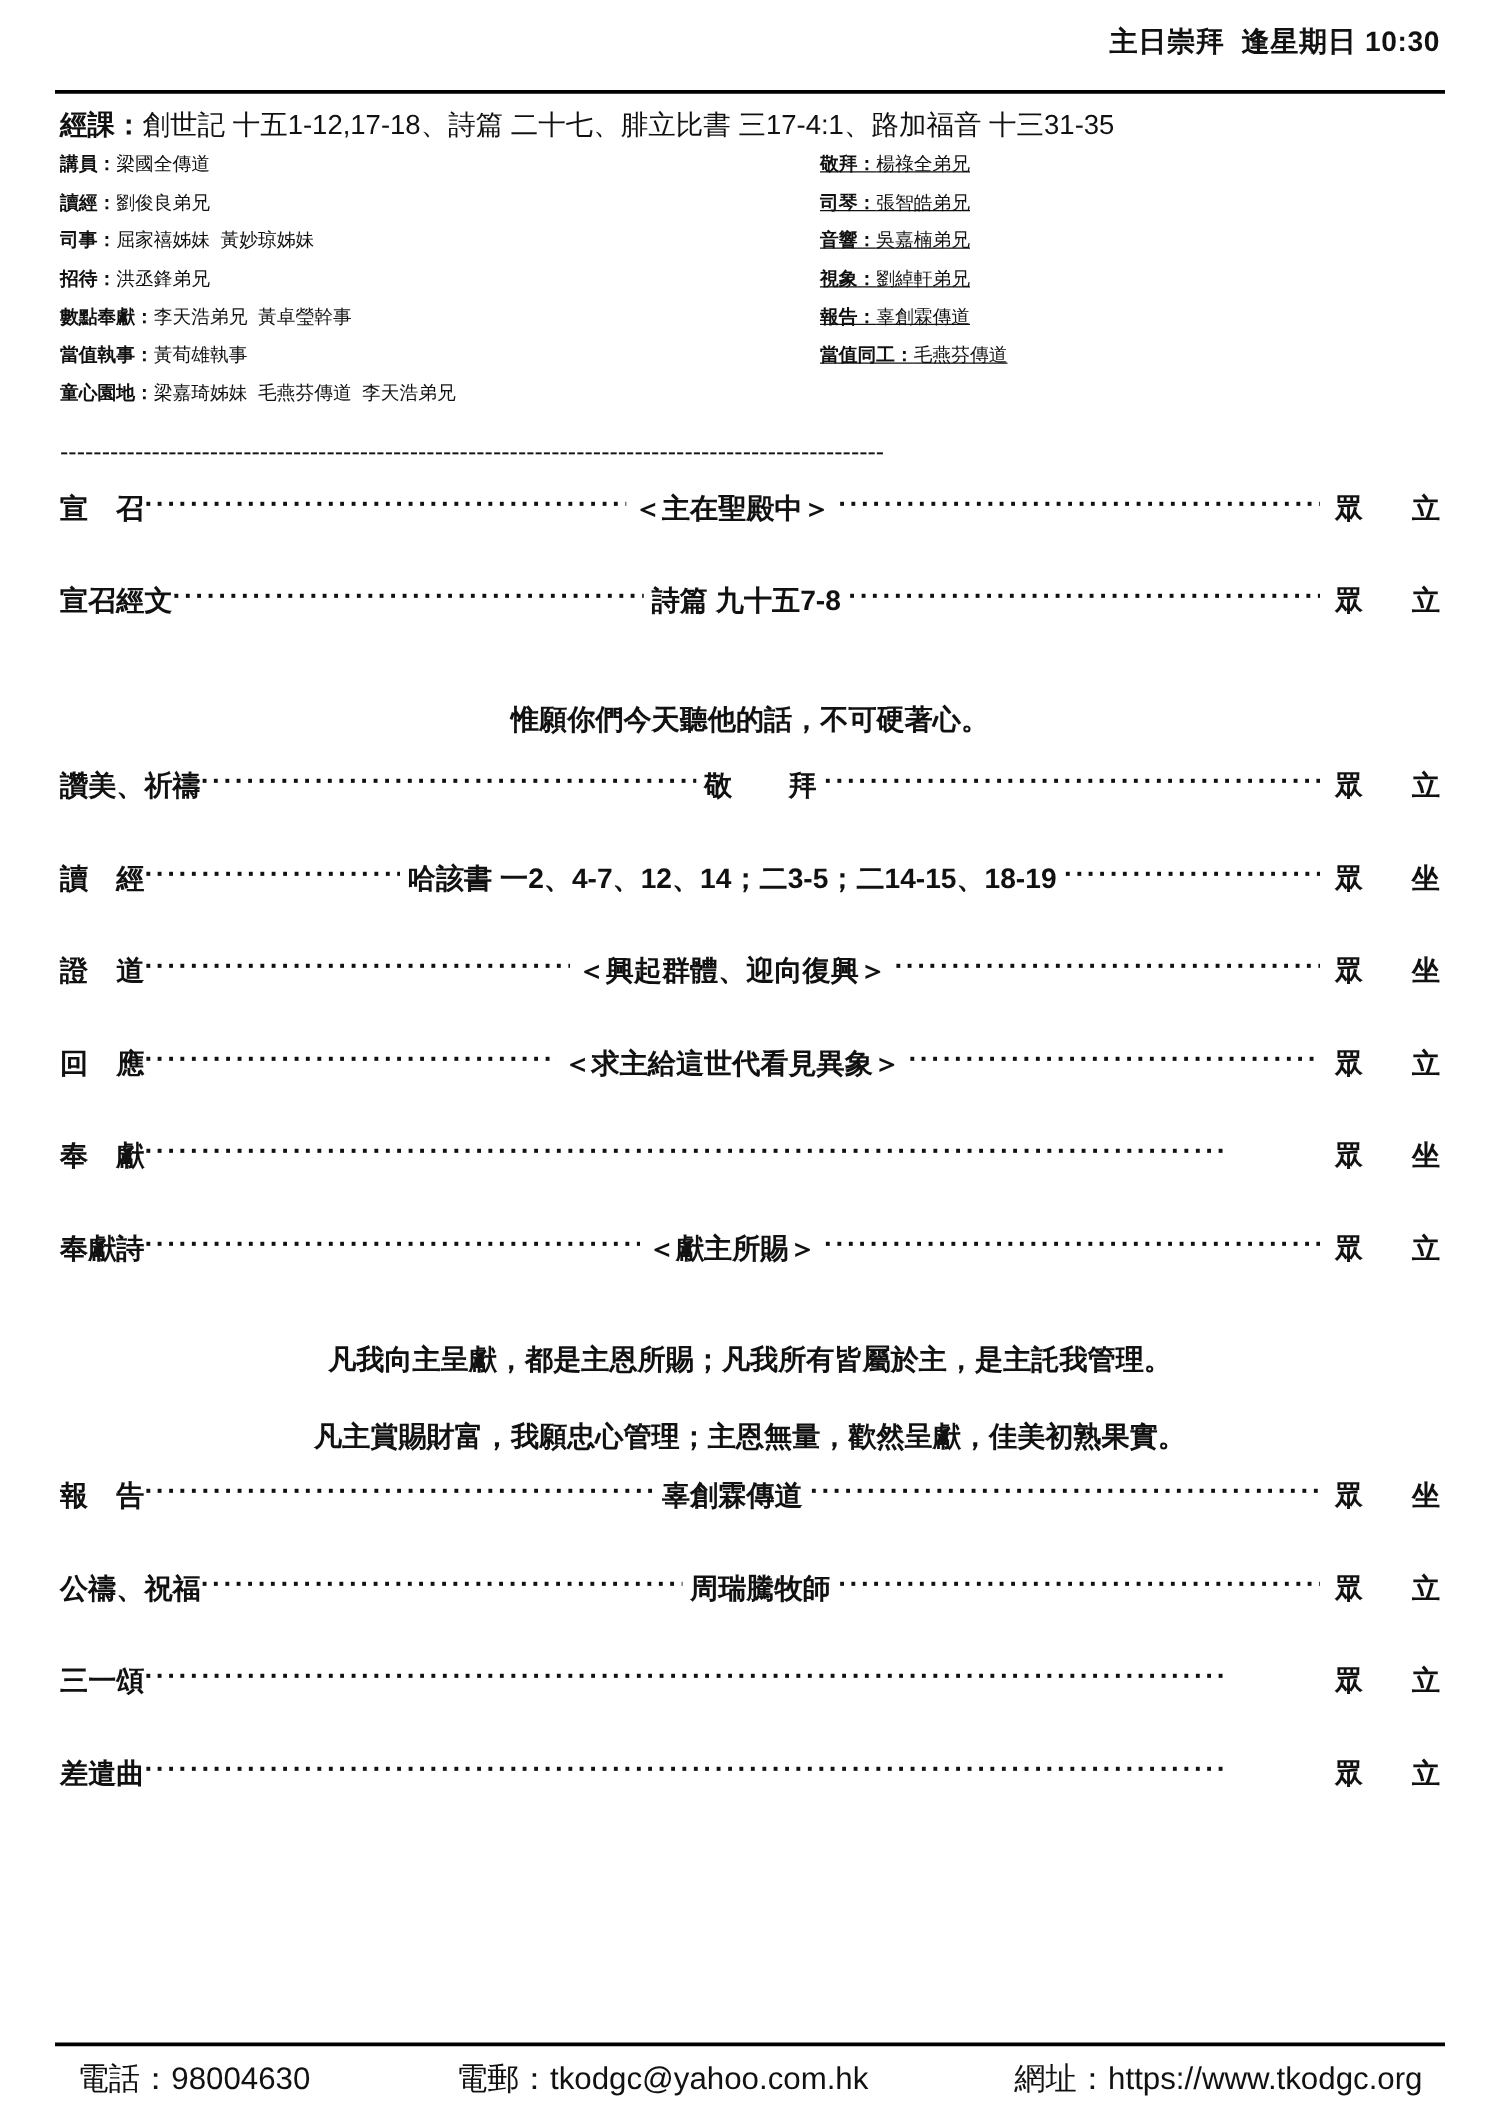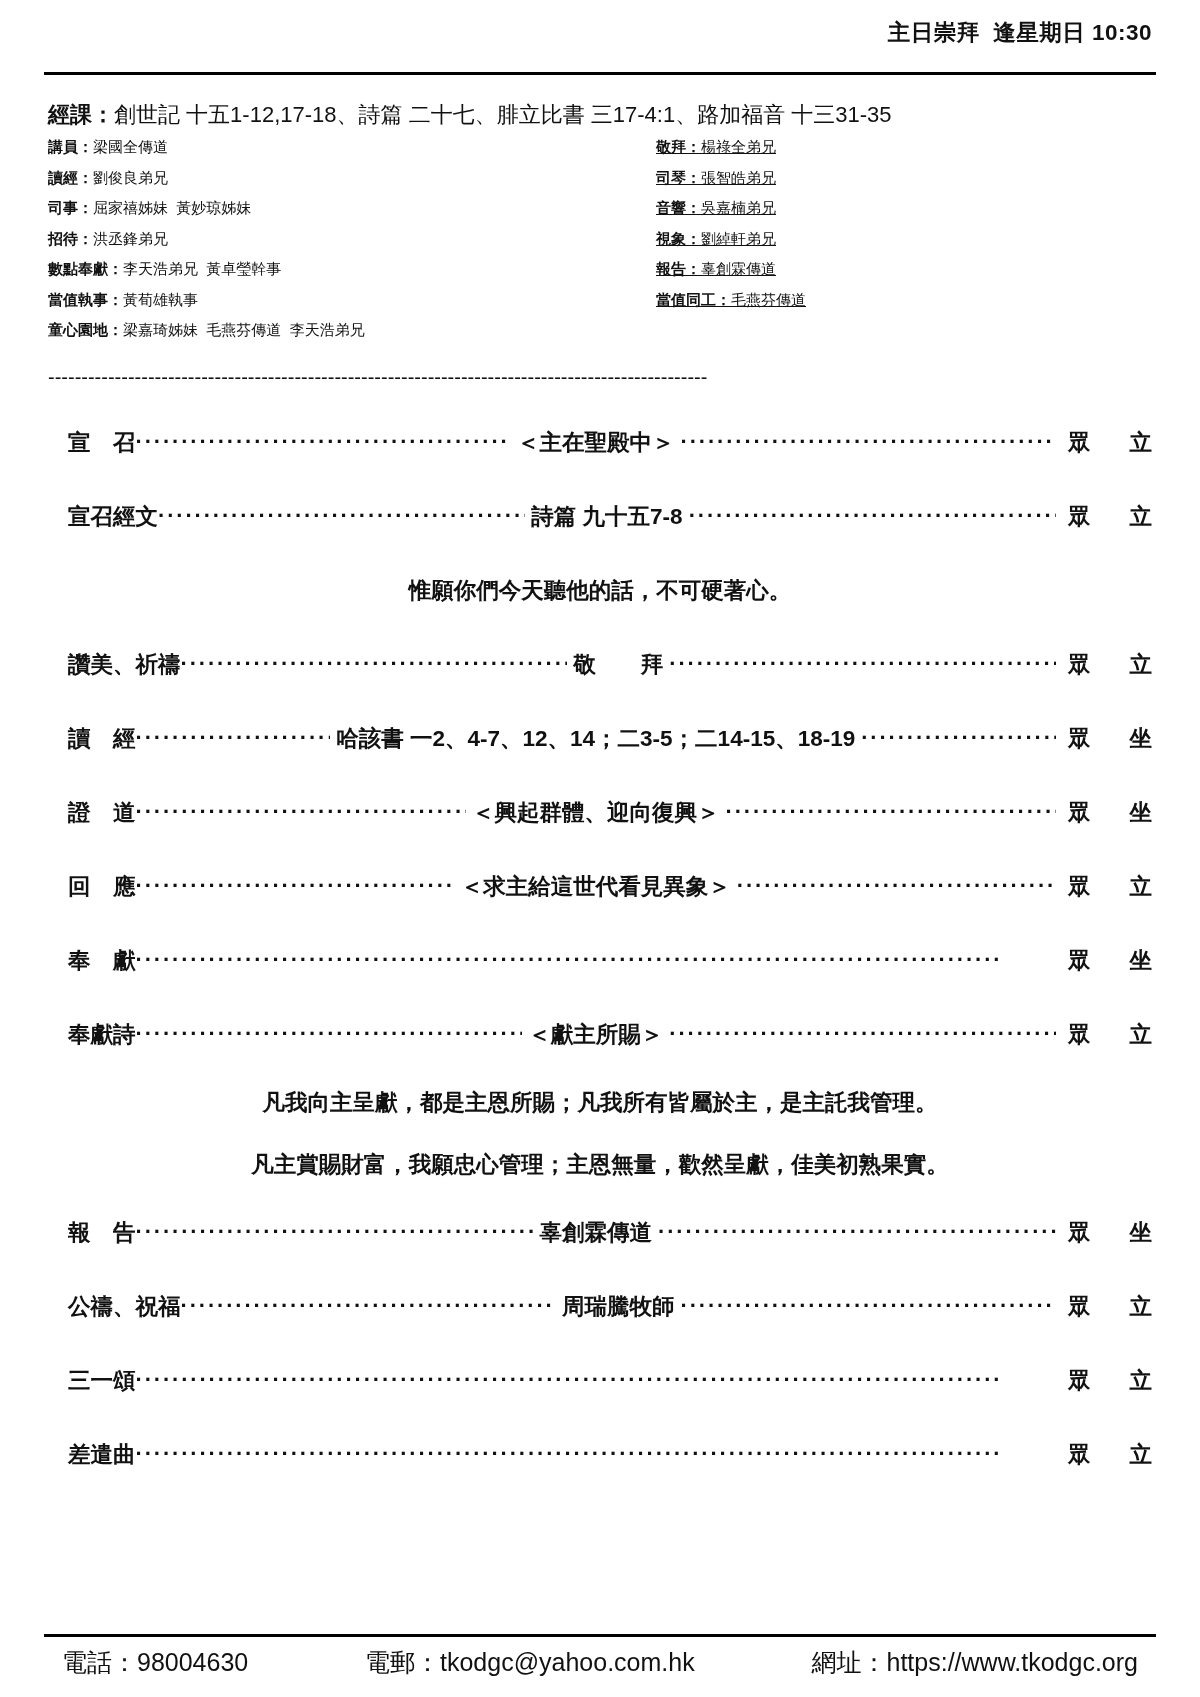--- a/index.html
+++ b/index.html
@@ -18,39 +18,39 @@
     background: #ffffff;
     box-sizing: border-box;
     padding: 0 48px;
     overflow: hidden;
   }
 
   
   .header {
     height: 72px;
     display: flex;
-    align-items: flex-end;
+    align-items: center;
     justify-content: flex-end;
-    padding-bottom: 24px;
+    padding-bottom: 6px;
     box-sizing: border-box;
   }
   .header-title {
     font-size: 22.5px;
     font-weight: bold;
     letter-spacing: 0.5px;
     white-space: pre;
   }
   .rule-top {
     border-top: 3px solid #000;
     margin: 0 -4px;
   }
 
   
   .info {
-    padding-top: 24px;
+    padding-top: 9px;
   }
   .info-firstline {
     font-size: 22px;
     line-height: 32px;
     white-space: pre;
     margin-bottom: 1px;
   }
   .info-firstline .lbl {
     font-weight: bold;
   }
@@ -86,25 +86,24 @@
     height: 20px;
     color: #111;
   }
 
   
   .order {
     margin-top: 18px;
   }
   .ord-row {
     display: flex;
-    align-items: center;
+    align-items: flex-start;
     height: 74px;
     font-size: 22.5px;
     font-weight: bold;
-    margin-left: 20px;
   }
   .ord-name {
     flex: 0 0 auto;
     white-space: pre;
     letter-spacing: 0px;
   }
   .leader {
     flex: 1 1 auto;
     overflow: hidden;
     white-space: nowrap;

